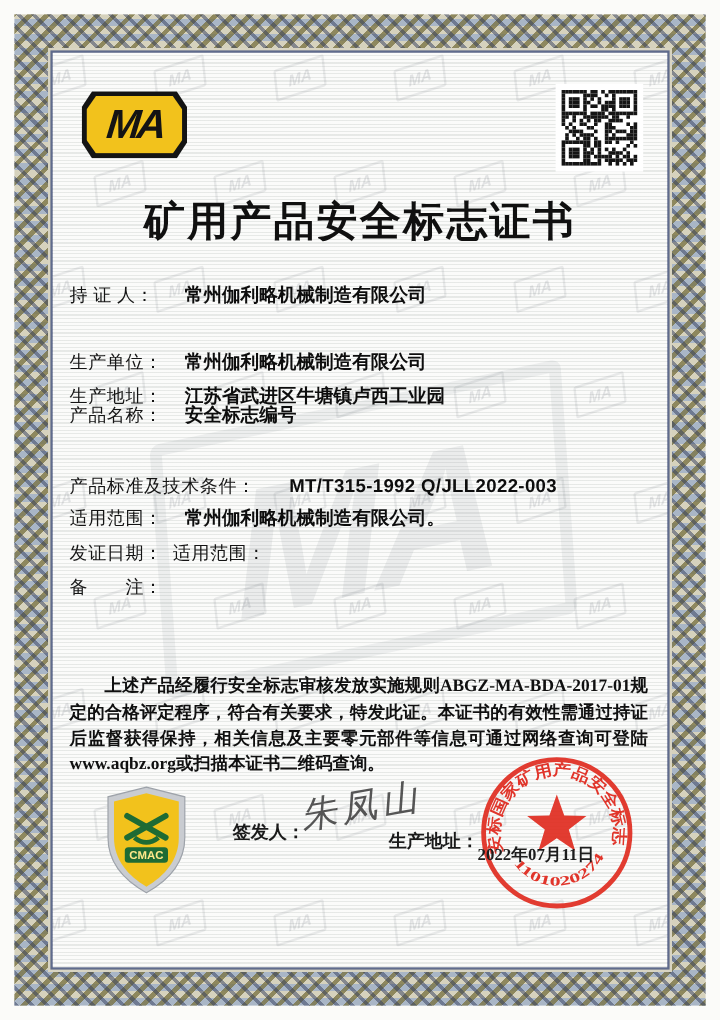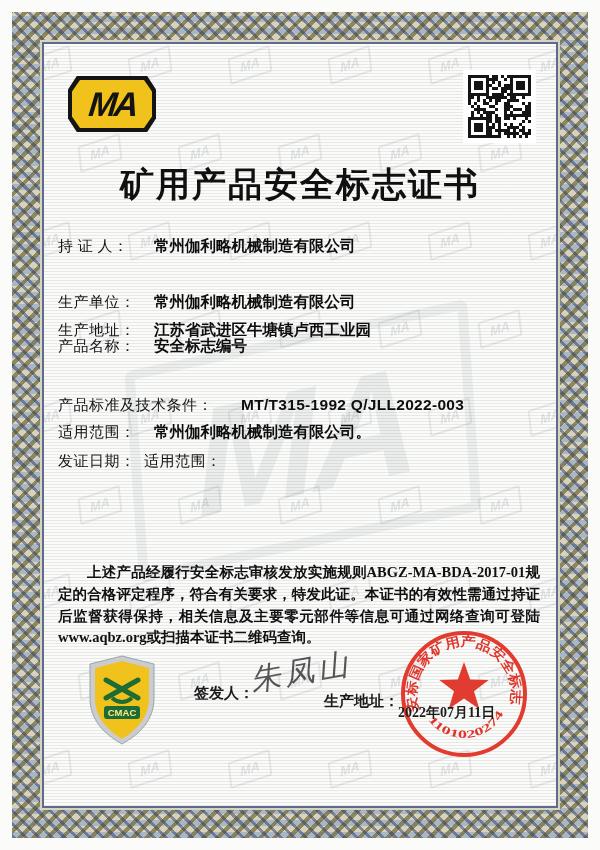--- a/index.html
+++ b/index.html
@@ -416,20 +416,23 @@
           <span class="fvalue sans" style="margin-left:28px">MT/T315-1992 Q/JLL2022-003</span>
         </div>
         <div class="row" style="top:378px">
           <span class="flabel">适用范围：</span>
           <span class="fvalue">常州伽利略机械制造有限公司。</span>
         </div>
         <div class="row dates" style="top:408px">
           <span class="flabel">发证日期：</span>
           <span class="flabel" style="width:auto">适用范围：</span>
         </div>
+        <div class="row" style="top:436px">
+          <span class="flabel">备　　注：</span>
+        </div>
 
         <p class="statement">上述产品经履行安全标志审核发放实施规则ABGZ-MA-BDA-2017-01规定的合格评定程序，符合有关要求，特发此证。本证书的有效性需通过持证后监督获得保持，相关信息及主要零元部件等信息可通过网络查询可登陆www.aqbz.org或扫描本证书二维码查询。</p>
 
         <div class="cmac">
           <svg width="72" height="92" viewBox="0 0 72 92">
             <path d="M36 2 L68 10 V44 C68 66 54 80 36 90 C18 80 4 66 4 44 V10 Z" fill="#c9ccd1" stroke="#9ea3aa" stroke-width="1"></path>
             <path d="M36 7 L63 14 V44 C63 63 51 76 36 85 C21 76 9 63 9 44 V14 Z" fill="#f2c21c"></path>
             <g stroke="#1e6b34" stroke-width="5" stroke-linecap="round">
               <line x1="20" y1="26" x2="52" y2="44"></line>
               <line x1="52" y1="26" x2="20" y2="44"></line>

